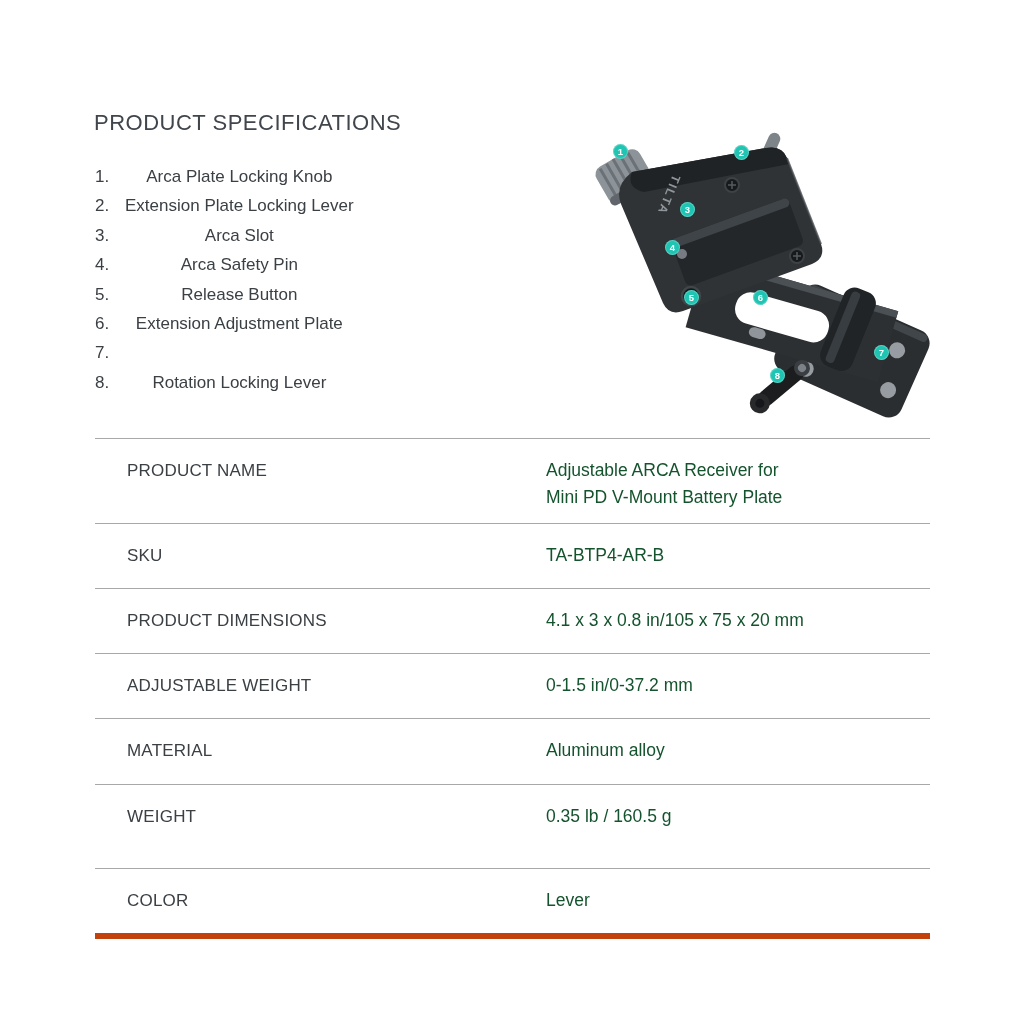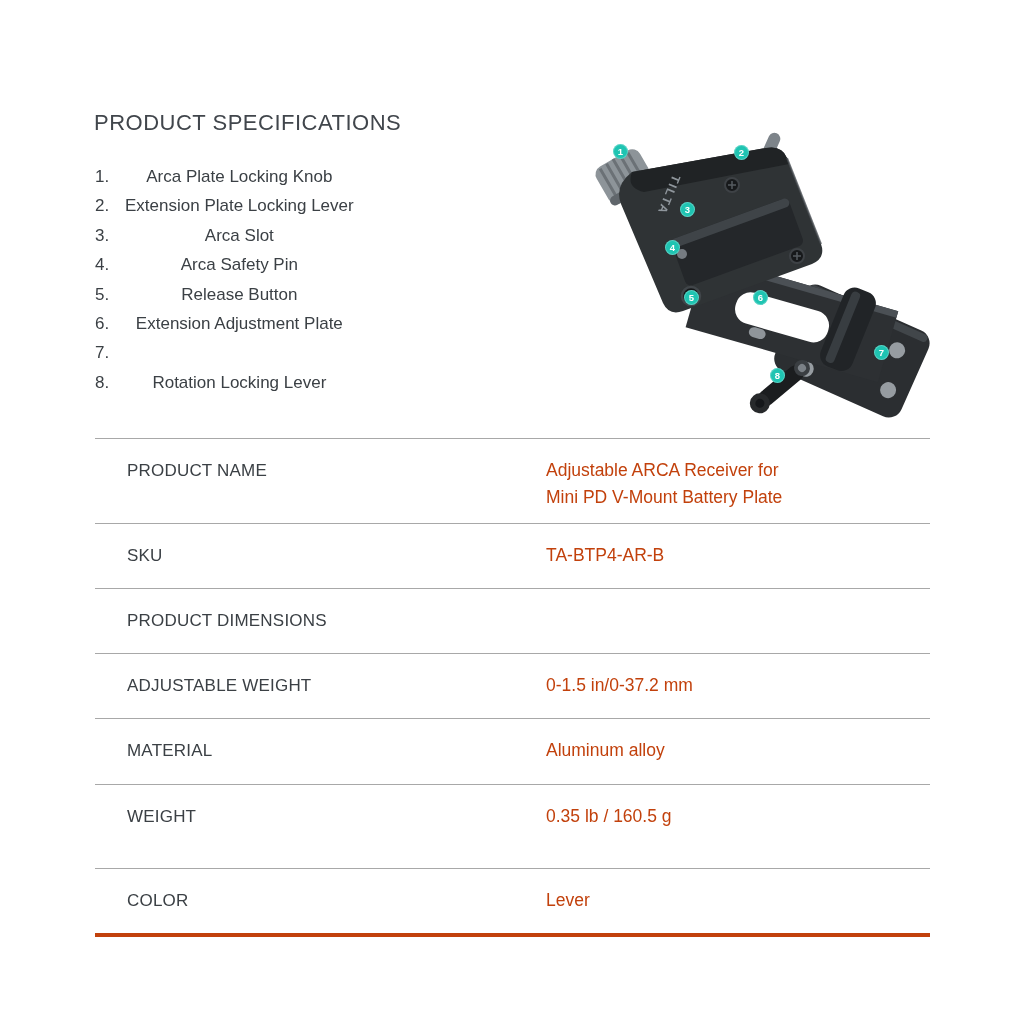--- a/index.html
+++ b/index.html
@@ -20,32 +20,32 @@
   .figure{position:absolute;left:570px;top:128px;width:360px;height:310px;}
   .figure svg{position:absolute;left:0;top:0;}
   .callout{
     position:absolute;width:15px;height:15px;border-radius:50%;
     background:#1fc4b2;color:#ffffff;font-size:9.5px;font-weight:bold;
     display:flex;align-items:center;justify-content:center;
     box-shadow:0 0 0 1px rgba(255,255,255,0.25) inset;
   }
 
   
-  .spec-table{position:absolute;left:95px;top:438px;width:835px;border-bottom:4px solid #c2410c;}
+  .spec-table{position:absolute;left:95px;top:438px;width:835px;border-bottom:6px solid #c2410c;}
   .spec-row{
     display:grid;grid-template-columns:451px 1fr;
     border-top:1px solid #a8a8a8;box-sizing:border-box;
   }
   .r1{min-height:85px}.r2{min-height:65px}.r3{min-height:65px}.r4{min-height:65px}
   .r5{min-height:66px}.r6{min-height:84px}.r7{min-height:65px}
   .spec-label{
     padding:18px 0 0 32px;font-size:17px;line-height:27px;letter-spacing:0.2px;color:#3b4045;
   }
   .spec-value{
-    padding:18px 0 0 0;font-size:17.5px;line-height:27px;color:#c2410c;
+    padding:18px 0 0 0;font-size:17.5px;line-height:27px;color:#14532d;
   }
   .spec-value div{min-height:0;}
 </style>
 </head>
 <body>
 
 <h1 class="page-title">PRODUCT SPECIFICATIONS</h1>
 
 <div class="parts-list">
   <div class="part-item">
@@ -161,20 +161,23 @@
     </div>
   </div>
   <div class="spec-row r2">
     <div class="spec-label">SKU</div>
     <div class="spec-value">
       <div>TA-BTP4-AR-B</div>
     </div>
   </div>
   <div class="spec-row r3">
     <div class="spec-label">PRODUCT DIMENSIONS</div>
+    <div class="spec-value">
+      <div>4.1 x 3 x 0.8 in/105 x 75 x 20 mm</div>
+    </div>
   </div>
   <div class="spec-row r4">
     <div class="spec-label">ADJUSTABLE WEIGHT</div>
     <div class="spec-value">
       <div>0-1.5 in/0-37.2 mm</div>
     </div>
   </div>
   <div class="spec-row r5">
     <div class="spec-label">MATERIAL</div>
     <div class="spec-value">

